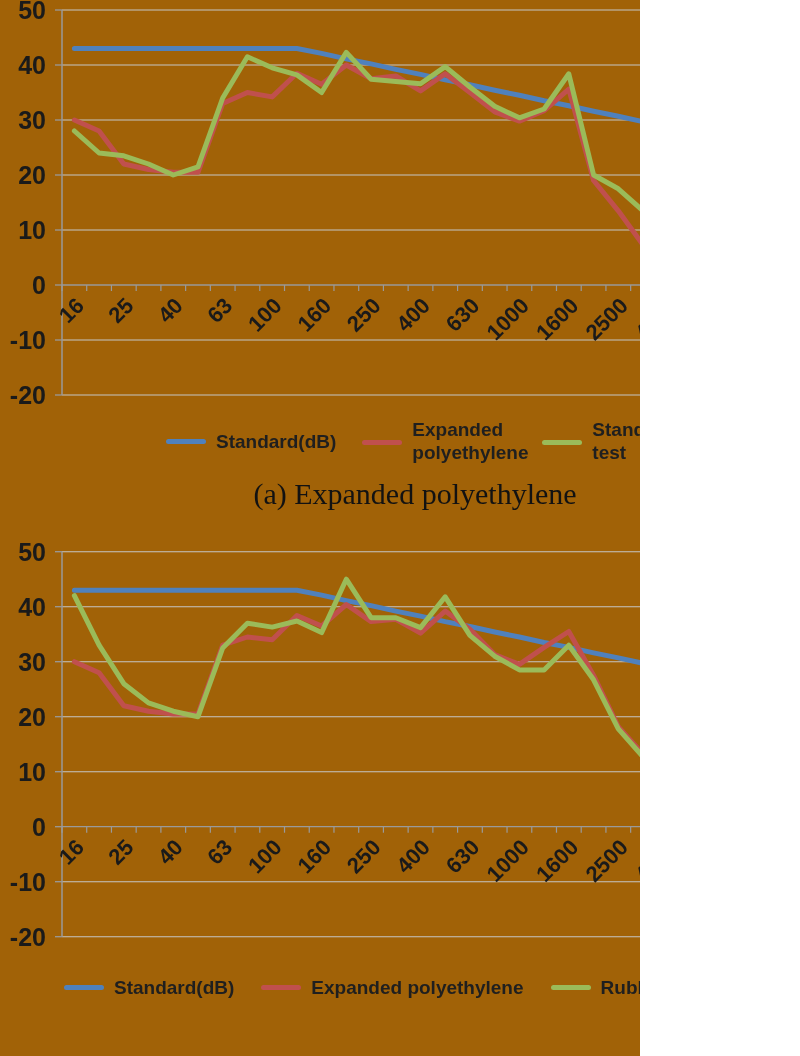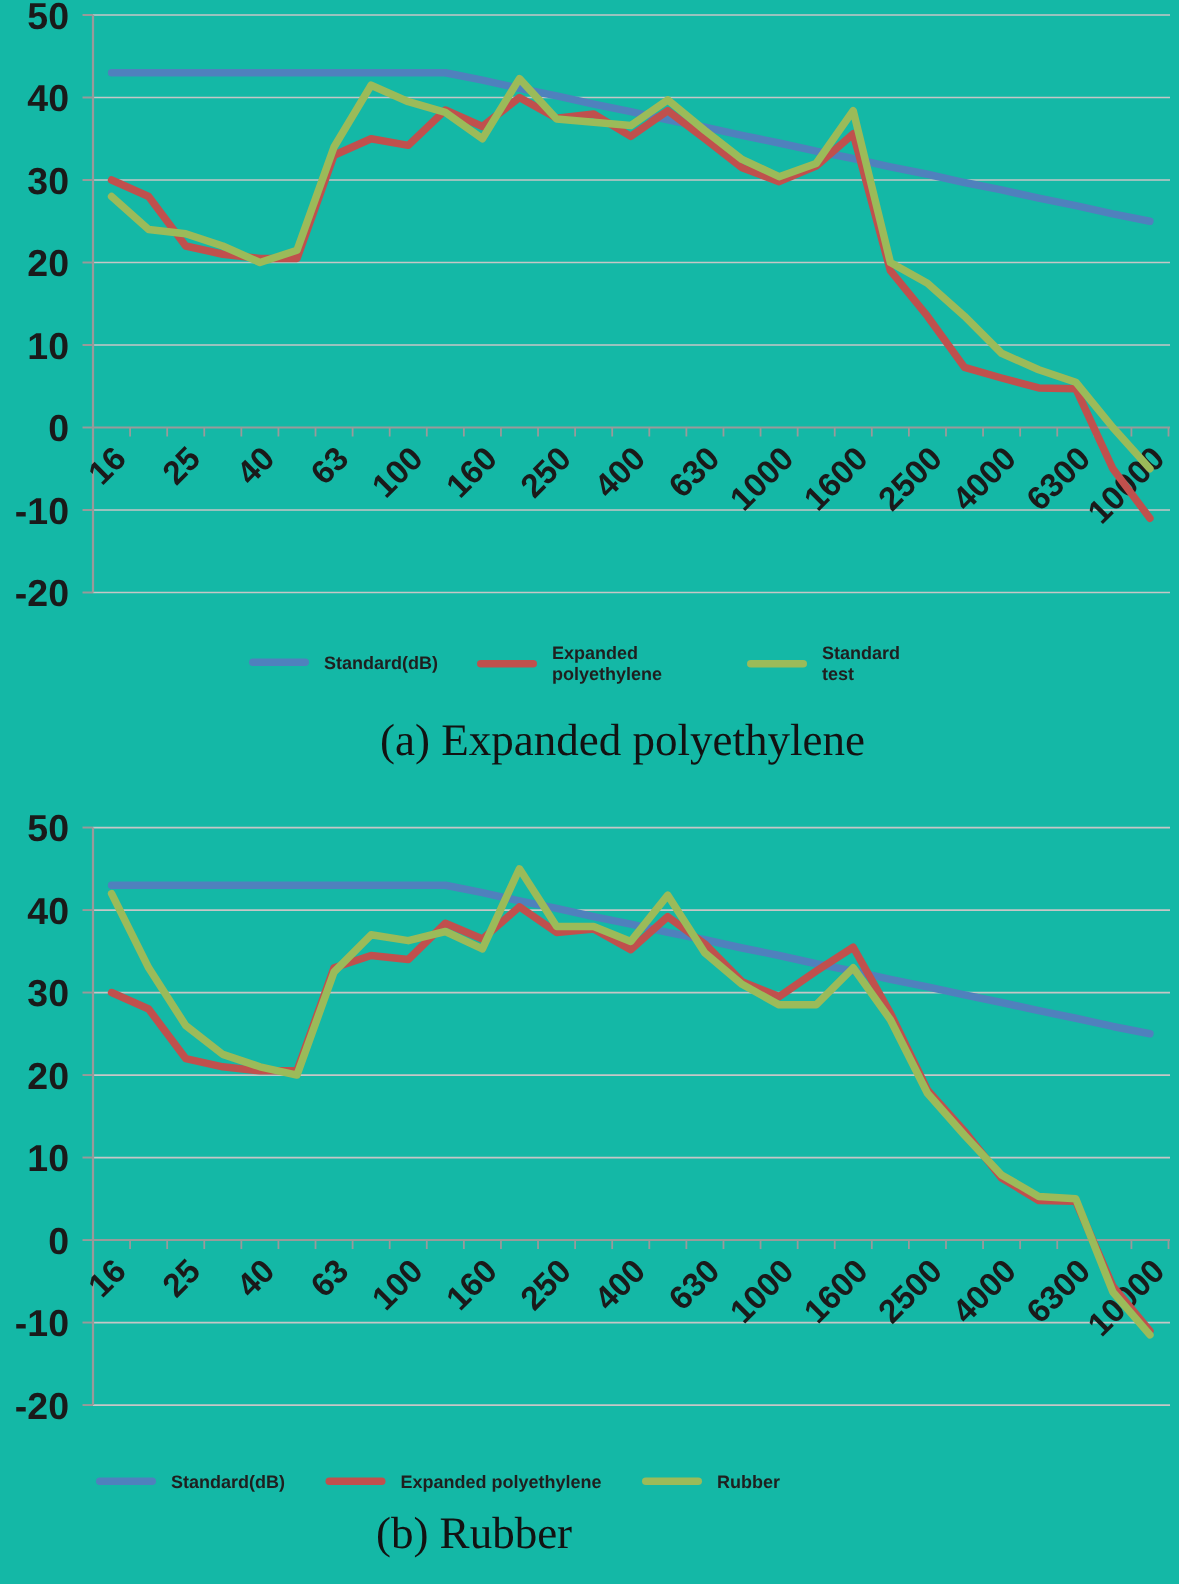--- a/index.html
+++ b/index.html
@@ -1,22 +1,22 @@
 <!DOCTYPE html>
 <html><head>
 <meta charset="utf-8">
 <style>
   html,body{margin:0;padding:0;background:#ffffff;}
-  #page{position:relative;width:786px;height:1056px;background:#14b8a6;overflow:hidden;
+  #page{position:relative;width:640px;height:1056px;background:#a16207;overflow:hidden;
         font-family:"Liberation Sans",sans-serif;}
   svg{position:absolute;left:0;display:block;}
   #svgA{top:0;}
   #svgB{top:530px;}
   .legend{position:absolute;display:flex;align-items:center;color:#1f1f1f;
-          font-size:12px;font-weight:700;line-height:1.2;}
+          font-size:19px;font-weight:700;line-height:1.2;}
   #legendA{left:166px;top:420px;column-gap:26px;height:44px;}
   #legendB{left:64px;top:973px;column-gap:27px;height:30px;}
   .legend-item{display:flex;align-items:center;column-gap:10px;}
   .swatch{width:40px;height:5px;border-radius:3px;flex:0 0 auto;}
   .lbl-wrap-110{max-width:104px;}
   .lbl-wrap-70{max-width:68px;}
   .nowrap{white-space:nowrap;}
   .caption{position:absolute;text-align:center;color:#121212;
            font-family:"Liberation Serif",serif;font-size:30px;}
   #captionA{top:477px;left:15px;width:800px;}
@@ -264,15 +264,14 @@
     <div class="legend-item">
       <span class="swatch" style="background: rgb(192, 80, 77);"></span>
       <span class="nowrap">Expanded polyethylene</span>
     </div>
     <div class="legend-item">
       <span class="swatch" style="background: rgb(155, 187, 89);"></span>
       <span class="nowrap">Rubber</span>
     </div>
   </div>
 
-  <div class="caption" id="captionB">(b) Rubber</div>
 
 </div>
 
 </body></html>

